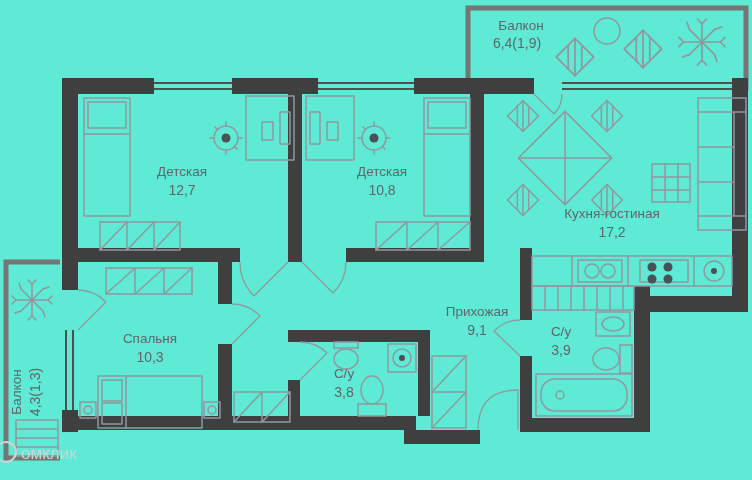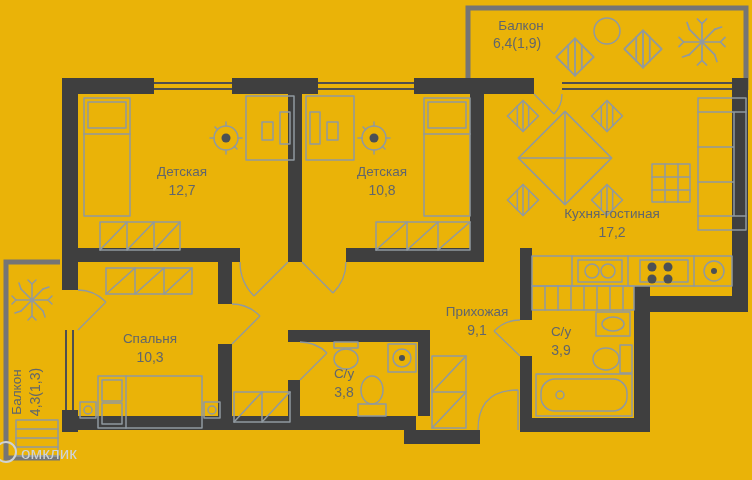--- a/index.html
+++ b/index.html
@@ -1,16 +1,16 @@
 <!DOCTYPE html>
 <html><head>
 <meta charset="utf-8">
 <style>
   html,body{margin:0;padding:0;background:#ffffff;}
-  .stage{position:relative;width:752px;height:480px;background:#eab308;overflow:hidden;
+  .stage{position:relative;width:752px;height:480px;background:#5eead4;overflow:hidden;
          font-family:"Liberation Sans",sans-serif;}
   svg{display:block}
   .w   {fill:#3f3f3f;stroke:none;}
   .f   {fill:none;stroke:#9099a0;stroke-width:1.5;stroke-linecap:round;stroke-linejoin:round;}
   .fd  {fill:#4b5055;stroke:none;}
   .win {stroke:#4f4f4f;stroke-width:2;fill:none;}
   .bw  {stroke:#757575;stroke-width:5;fill:none;}
   .door{stroke:#9099a0;stroke-width:1.3;fill:none;}
   text.lbl{font-family:"Liberation Sans",sans-serif;font-size:13.5px;fill:#61666c;text-anchor:middle;}
   text.num{font-family:"Liberation Sans",sans-serif;font-size:14px;fill:#61666c;text-anchor:middle;}

